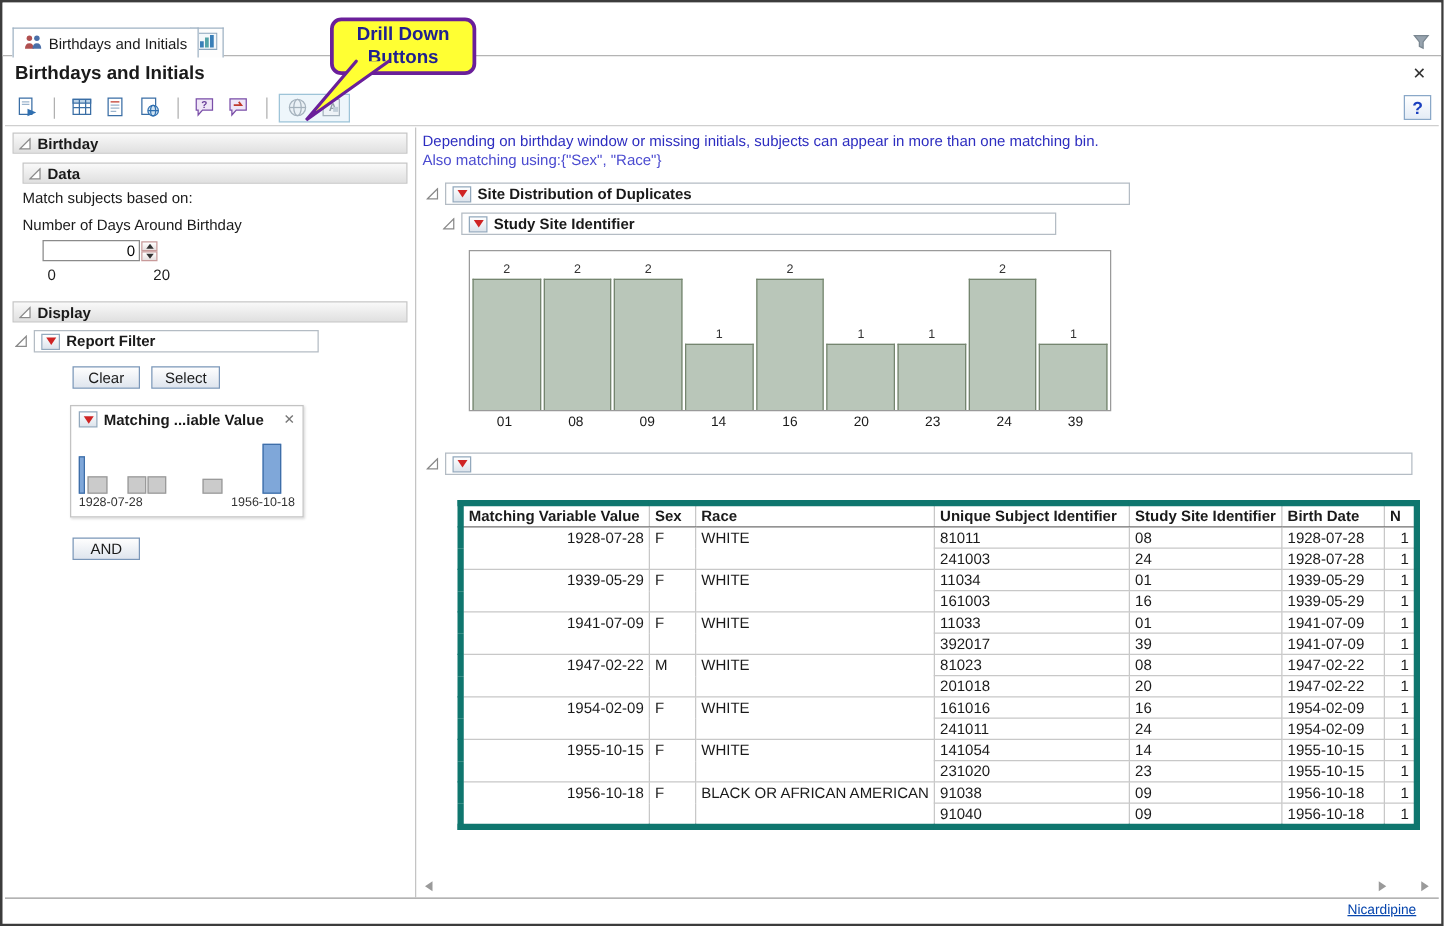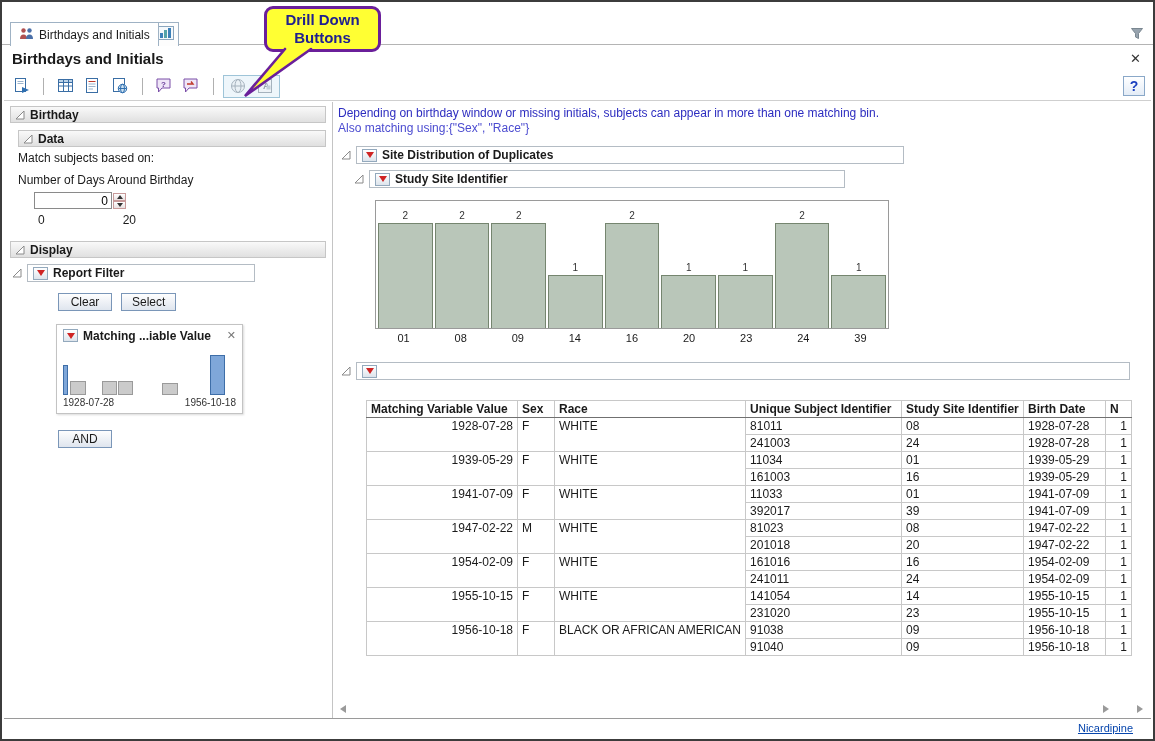--- a/index.html
+++ b/index.html
@@ -89,31 +89,31 @@
           display: flex; align-items: flex-end; padding: 0 1px; }
   .slot { flex: 1; display: flex; flex-direction: column; justify-content: flex-end; align-items: stretch; height: 100%; }
   .cnt { text-align: center; font-size: 10px; color: #333; margin-bottom: 2px; }
   .bar { margin: 0 1px; background: #b9c6b9; border: 1px solid #75856f; border-bottom: none; cursor: default; }
   .xlabels { margin: 3px 0 0 39px; width: 514px; display: flex; }
   .xlab { flex: 1; text-align: center; font-size: 11px; }
   
   .dup-table { margin: 20px 0 0 30px; border-collapse: collapse; font-size: 12px; }
   .dup-table th, .dup-table td { border: 1px solid #c8c8c8; padding: 0 4px; height: 17px; line-height: 16px; white-space: nowrap; text-align: left; vertical-align: top; }
   .dup-table th { font-weight: bold; border-bottom: 1px solid #707070; background: #fff; }
-  .dup-table { border: 1px solid #0f766e; }
+  .dup-table { border: 5px solid #0f766e; }
   .dup-table td.num { text-align: right; }
   .scroll-arrow { position: absolute; bottom: 5px; width: 0; height: 0; }
   .sa-left { left: 6px; border-top: 4px solid transparent; border-bottom: 4px solid transparent; border-right: 6px solid #9a9a9a; }
   .sa-right1 { right: 42px; border-top: 4px solid transparent; border-bottom: 4px solid transparent; border-left: 6px solid #9a9a9a; }
   .sa-right2 { right: 8px; border-top: 4px solid transparent; border-bottom: 4px solid transparent; border-left: 6px solid #9a9a9a; }
   
   .statusbar { position: absolute; left: 2px; right: 2px; bottom: 2px; height: 19px; border-top: 1px solid #9a9a9a; background: #fff; }
   .statuslink { position: absolute; right: 18px; top: 3px; font-size: 11px; color: #0645ad; text-decoration: underline; cursor: pointer; }
   
-  .callout { position: absolute; left: 262px; top: 4px; width: 117px; height: 46px; background: #ffff33;
+  .callout { position: absolute; left: 262px; top: 12px; width: 117px; height: 46px; background: #ffff33;
              border: 3px solid #6a1f9a; border-radius: 9px; z-index: 49; display: flex; flex-direction: column;
              align-items: center; justify-content: center; font-size: 15px; font-weight: bold; color: #20208f; line-height: 1.2; }
   .callout-overlay { position: absolute; left: 0; top: 0; width: 1155px; height: 741px; z-index: 50; pointer-events: none; }
 </style>
 </head>
 <body>
 
 <div class="window">
 
   <div class="tabstrip">

